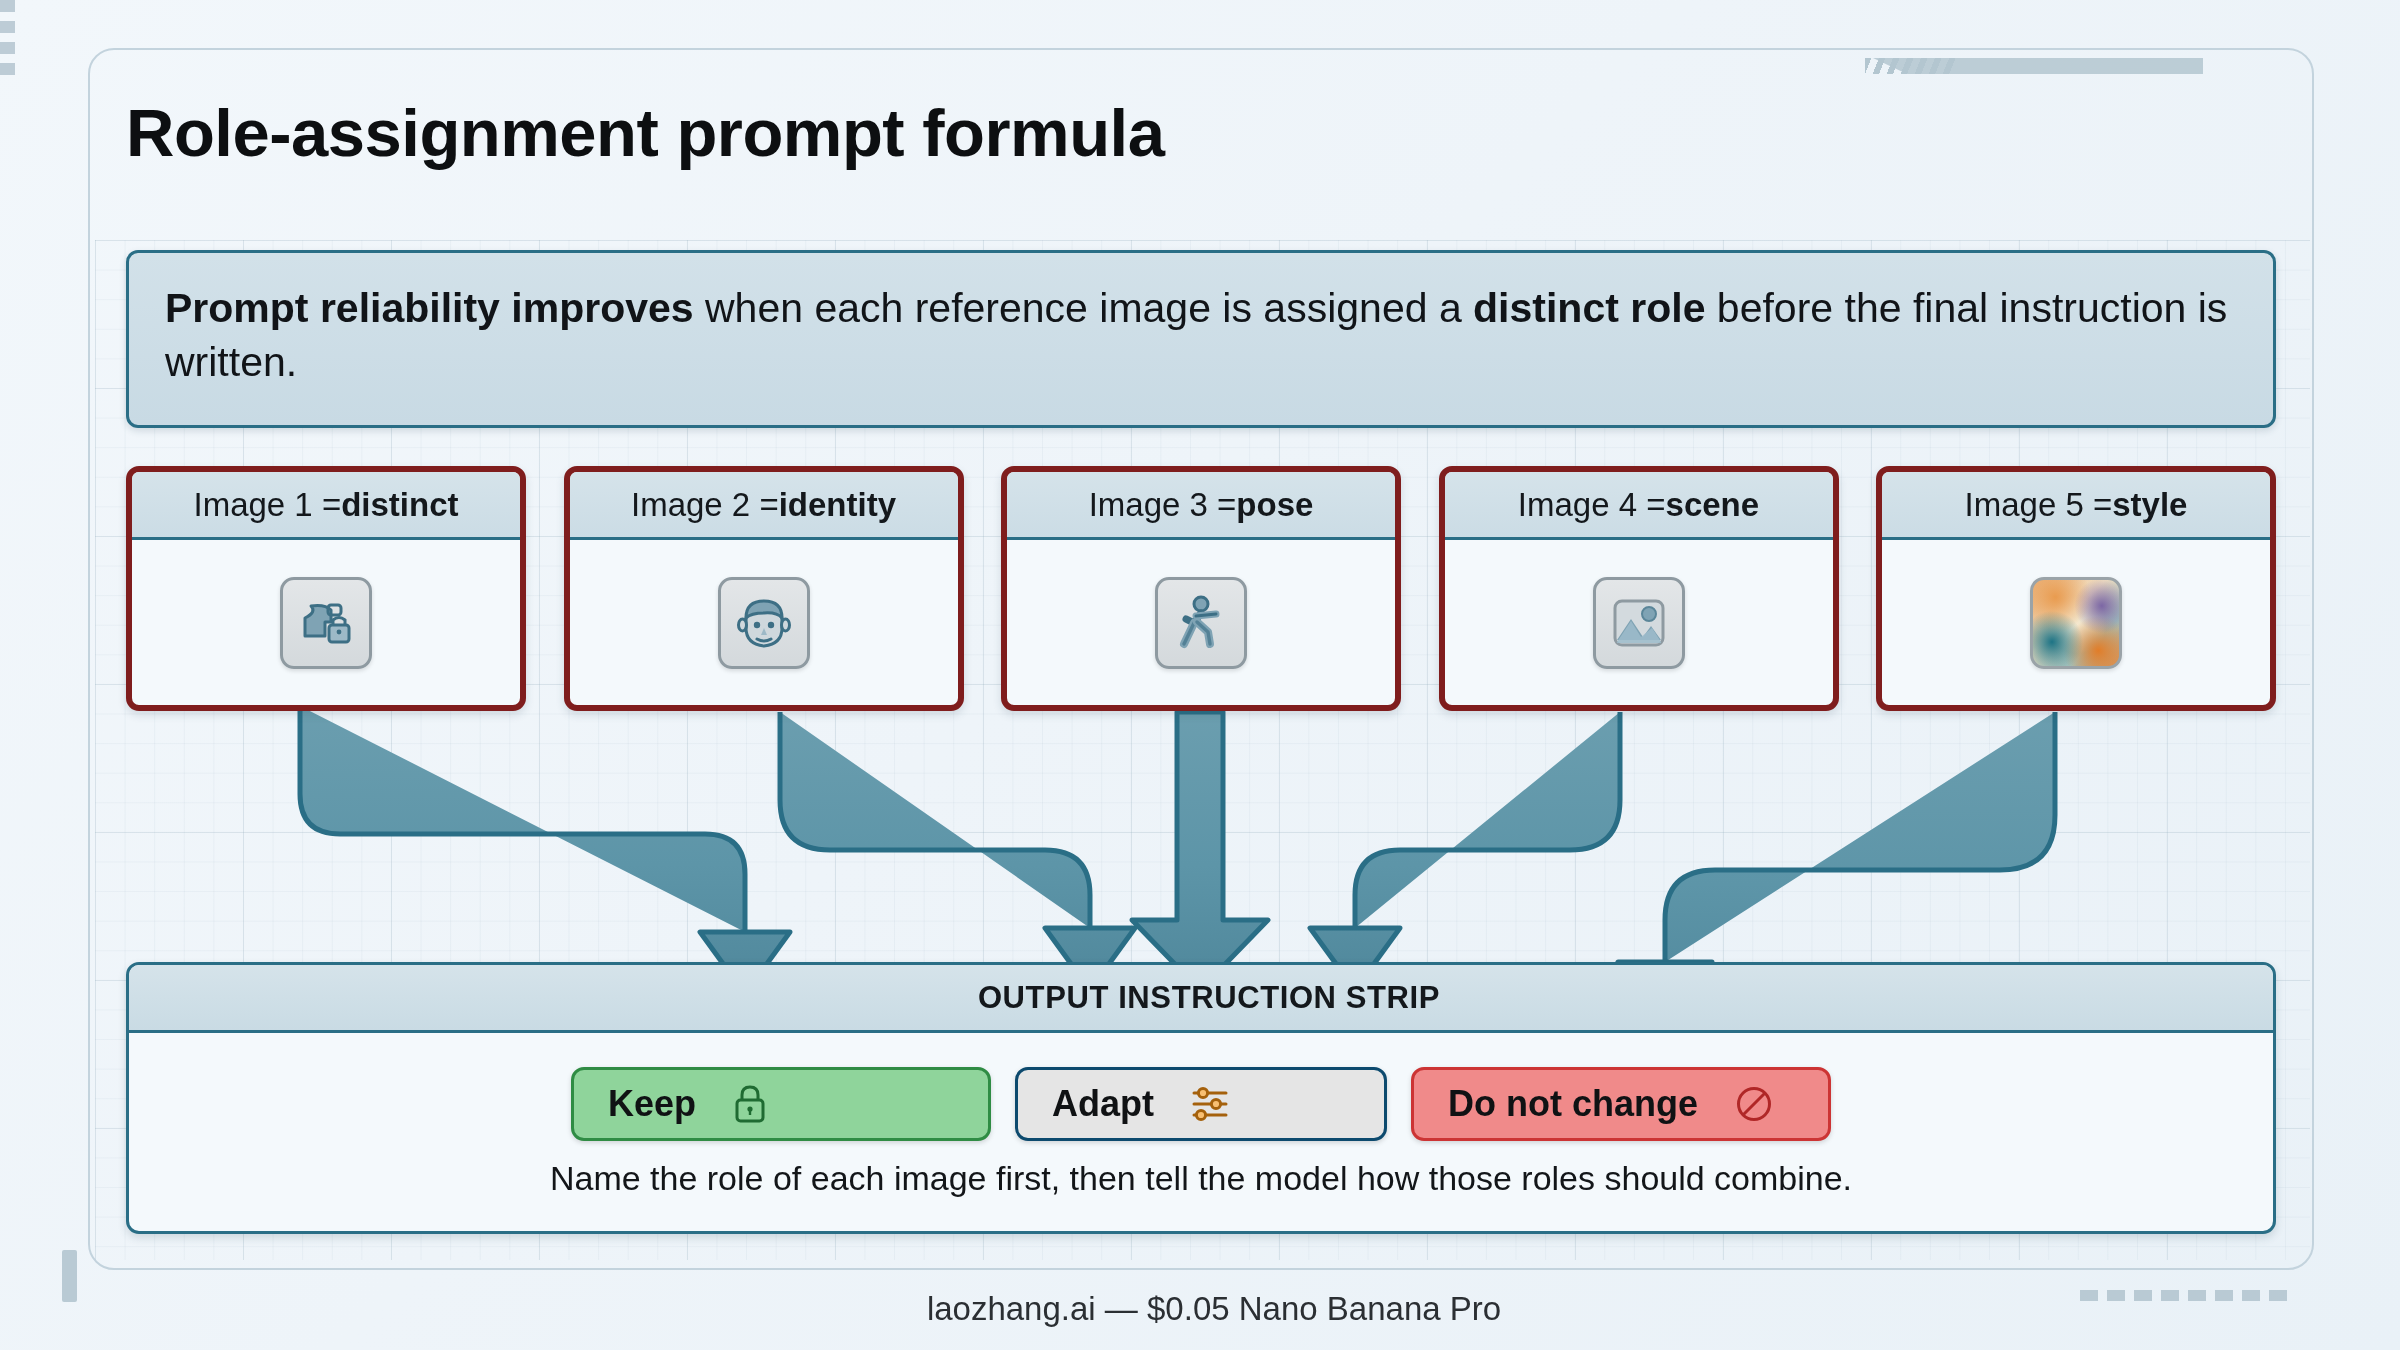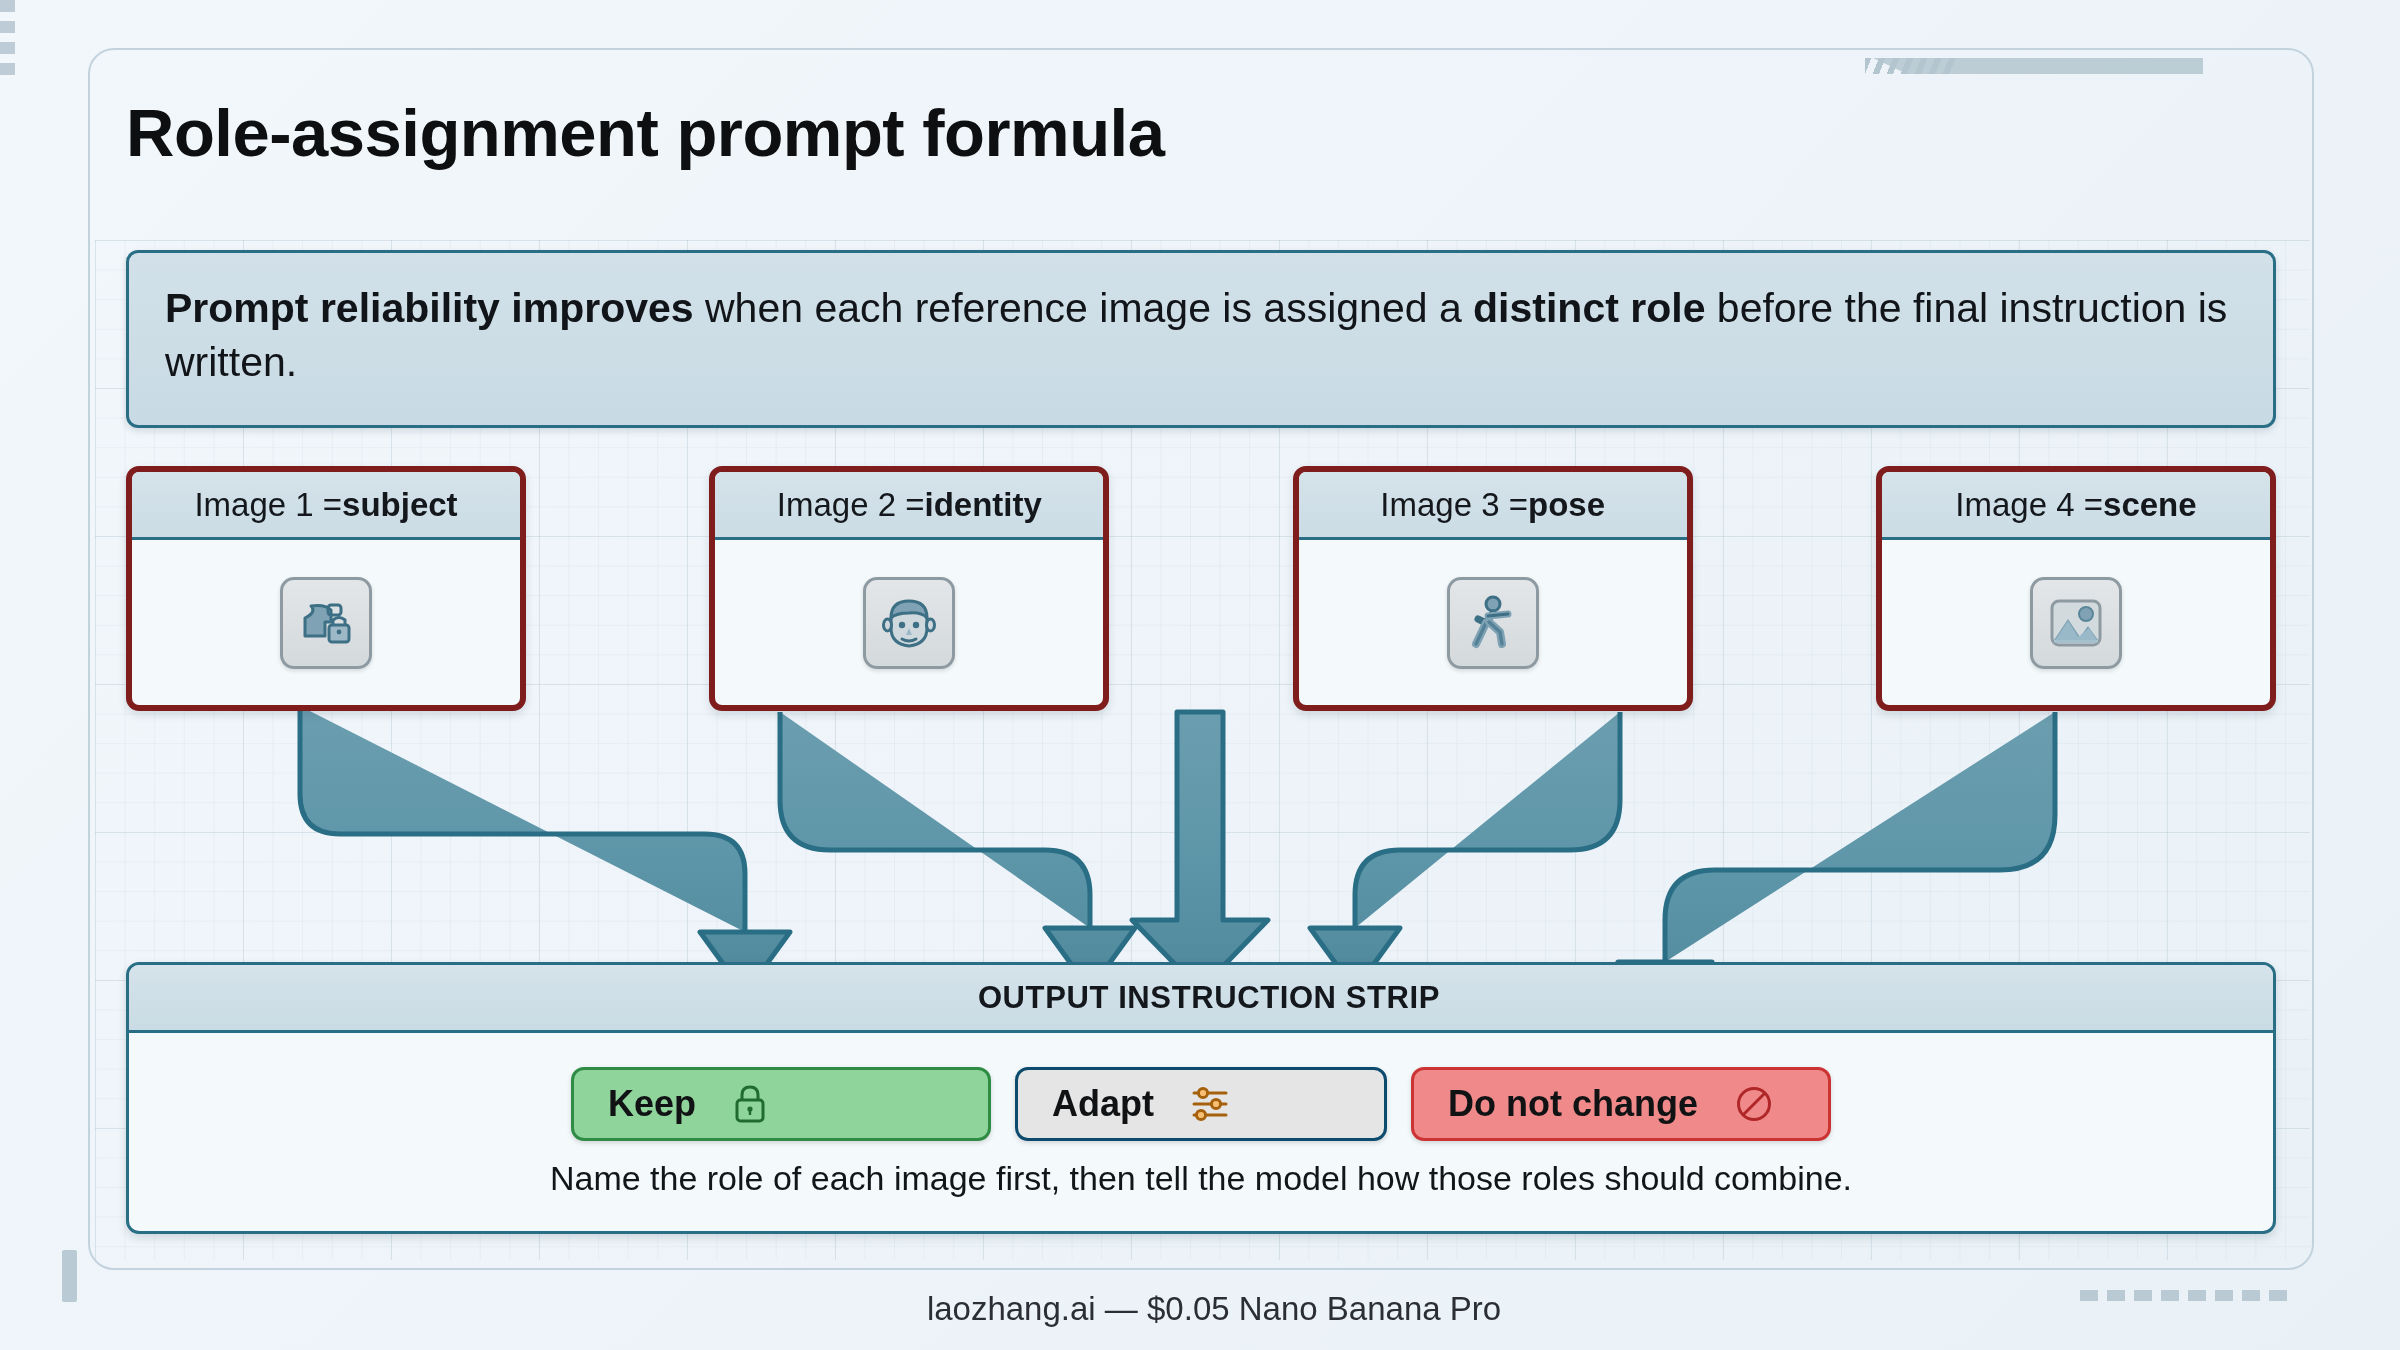--- a/index.html
+++ b/index.html
@@ -314,21 +314,21 @@
     <path d="M 2055,712 L 2055,815 Q 2055,870 2000,870 L 1715,870 Q 1665,870 1665,920 L 1665,962
              L 1712,962 L 1665,1025 L 1618,962 L 1665,962" fill="url(#ribbonGrad)" stroke="#2a6e86" stroke-width="5" stroke-linejoin="round"></path>
   </g>
 </svg>
 
 <div id="cards-row">
 
   <div class="role-card">
     <div class="role-card-head">
       <span>Image 1 = </span>
-        <b>subject</b>
+        <b>distinct</b>
     </div>
     <div class="role-card-body">
       <div class="role-thumb">
         <svg width="62" height="62" viewBox="0 0 62 62">
           <path d="M10 44 L10 26 Q22 20 16 14 Q30 12 36 18 L36 30 L30 30 L30 44 Z" fill="#7fa3b4" stroke="#3d6f85" stroke-width="3" stroke-linejoin="round"></path>
           <rect x="33" y="13" width="13" height="10" rx="3" fill="none" stroke="#3d6f85" stroke-width="3"></rect>
           <rect x="34" y="33" width="20" height="17" rx="3" fill="#9db9c7" stroke="#3d6f85" stroke-width="3"></rect>
           <path d="M38 33 L38 28 Q44 23 50 28 L50 33" fill="none" stroke="#3d6f85" stroke-width="3"></path>
           <circle cx="44" cy="40" r="2.4" fill="#3d6f85"></circle>
         </svg>
@@ -388,20 +388,29 @@
         <svg width="62" height="62" viewBox="0 0 62 62">
           <rect x="7" y="9" width="48" height="44" rx="7" fill="#d3dade" stroke="#8e9aa1" stroke-width="3"></rect>
           <circle cx="41" cy="22" r="7" fill="#7fa3b4" stroke="#5b8699" stroke-width="2"></circle>
           <path d="M9 48 L23 27 L35 45 L43 34 L53 48 Z" fill="#7fa3b4"></path>
           <path d="M9 50 L23 29 L33 45 L44 36 L53 50 L53 51 L9 51 Z" fill="#9dbccb" opacity=".85"></path>
         </svg>
       </div>
     </div>
   </div>
 
+  <div class="role-card">
+    <div class="role-card-head">
+      <span>Image 5 = </span>
+        <b>style</b>
+    </div>
+    <div class="role-card-body">
+      <div class="role-thumb" id="thumb-style"></div>
+    </div>
+  </div>
 
 </div>
 
 <div id="output-strip">
   <div id="output-strip-head">OUTPUT INSTRUCTION STRIP</div>
 
   <div id="output-strip-body">
 
     <div id="pill-row">
 

